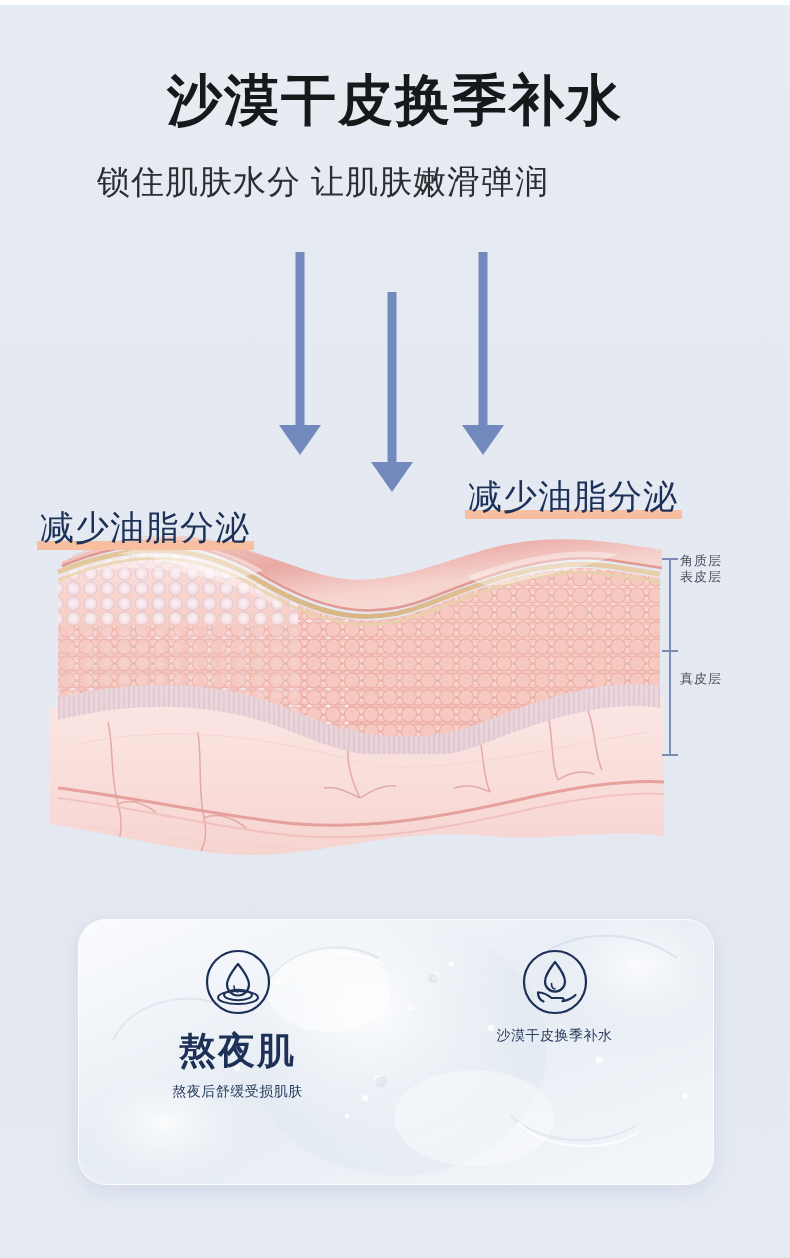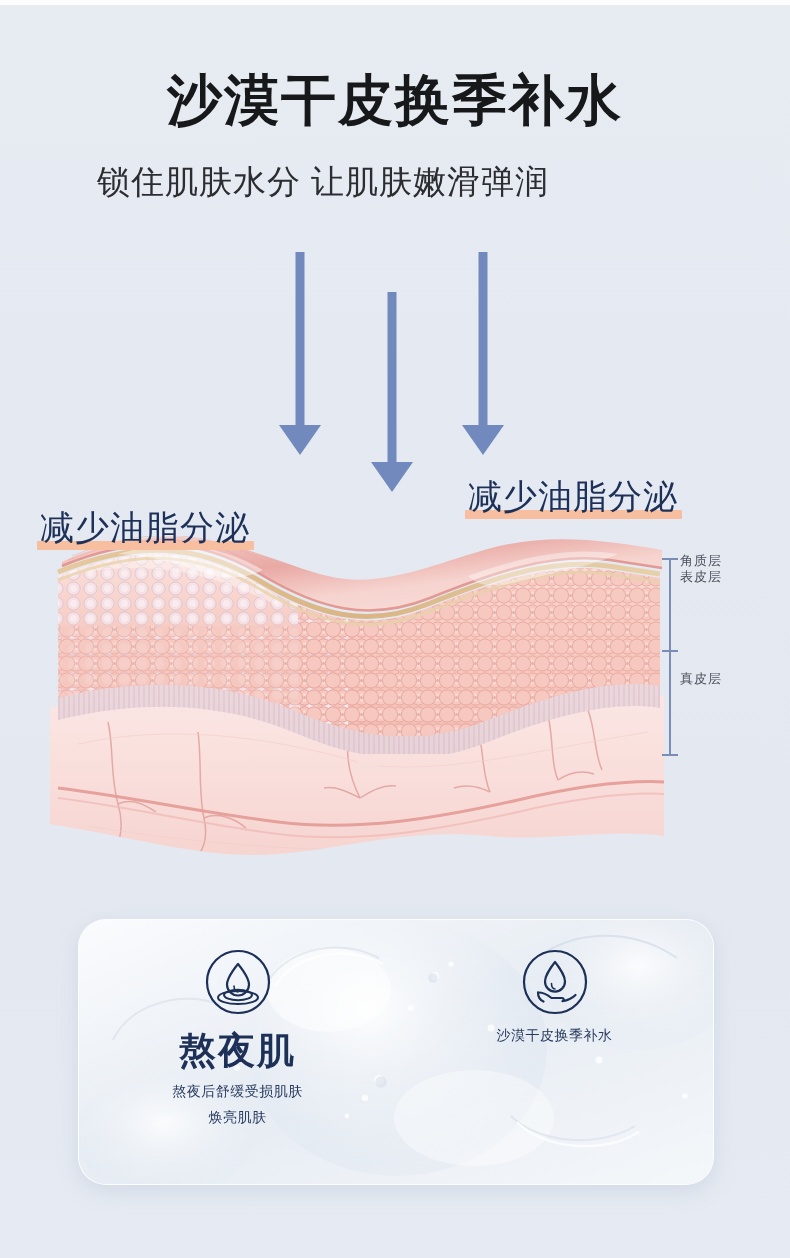--- a/index.html
+++ b/index.html
@@ -307,21 +307,20 @@
             <circle cx="34" cy="34" r="31" fill="none" stroke="#1d3057" stroke-width="2.2"></circle>
             <path d="M34 16 C34 16 23 29 23 36.5 C23 42.6 27.9 47.5 34 47.5 C40.1 47.5 45 42.6 45 36.5 C45 29 34 16 34 16 Z" fill="none" stroke="#1d3057" stroke-width="2.2" stroke-linejoin="round"></path>
             <path d="M30 38 C30 41.5 31.9 44 34 44" fill="none" stroke="#1d3057" stroke-width="1.6" stroke-linecap="round"></path>
             <ellipse cx="34" cy="47" rx="14" ry="5.2" fill="none" stroke="#1d3057" stroke-width="2"></ellipse>
             <ellipse cx="34" cy="49.5" rx="20" ry="6.6" fill="none" stroke="#1d3057" stroke-width="2"></ellipse>
           </svg>
         </div>
         <div class="colhead">熬夜肌</div>
         <div class="coldesc">
           <div>熬夜后舒缓受损肌肤</div>
-          <div>焕亮肌肤</div>
         </div>
       </div>
 
       <div class="col">
         <div class="iconwrap">
           <svg viewBox="0 0 68 68" xmlns="http://www.w3.org/2000/svg">
             <circle cx="34" cy="34" r="31" fill="none" stroke="#1d3057" stroke-width="2.2"></circle>
             <path d="M34 14 C34 14 24 26.5 24 33.5 C24 39.1 28.5 43.6 34 43.6 C39.5 43.6 44 39.1 44 33.5 C44 26.5 34 14 34 14 Z" fill="none" stroke="#1d3057" stroke-width="2.2" stroke-linejoin="round"></path>
             <path d="M30.5 35.5 C30.5 38.6 32 40.8 34 41" fill="none" stroke="#1d3057" stroke-width="1.6" stroke-linecap="round"></path>
             <path d="M17 44.5 C22.5 44.5 27 47 30.5 50 L41 50 C43 50 43.6 52.6 41.4 53.2 C47 52.4 51.5 50 54.5 47" fill="none" stroke="#1d3057" stroke-width="2.2" stroke-linecap="round" stroke-linejoin="round"></path>

